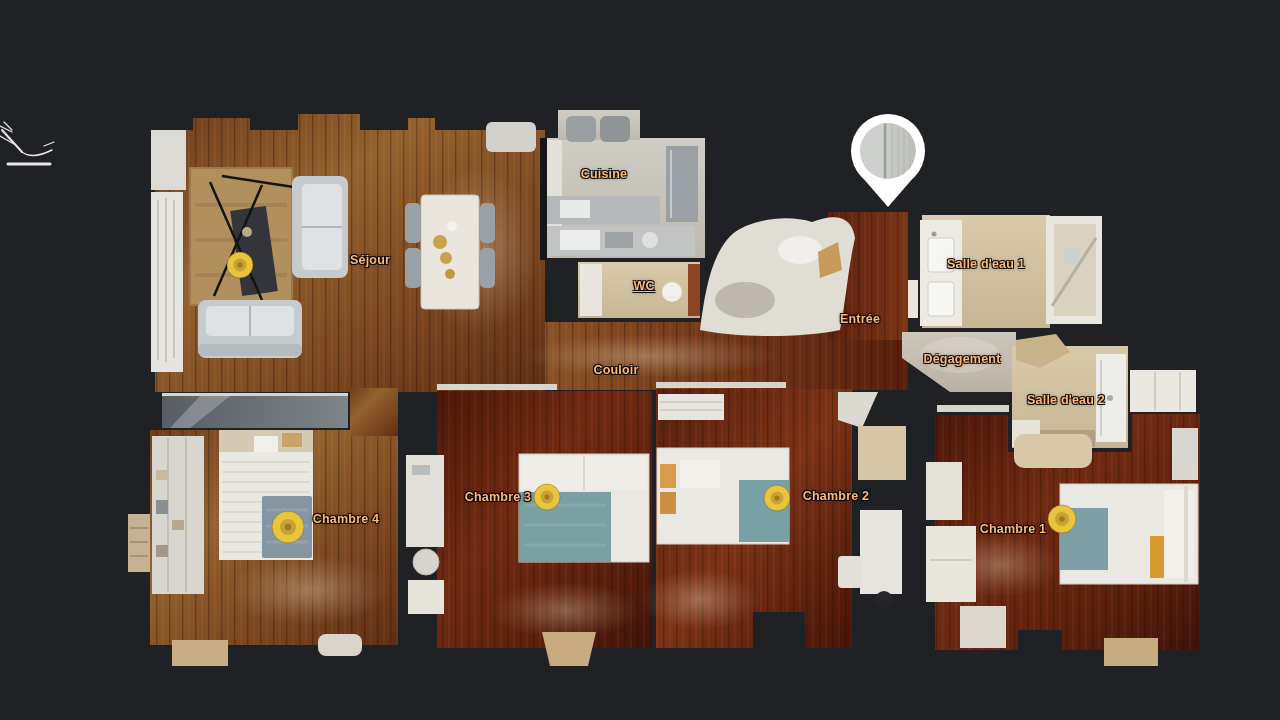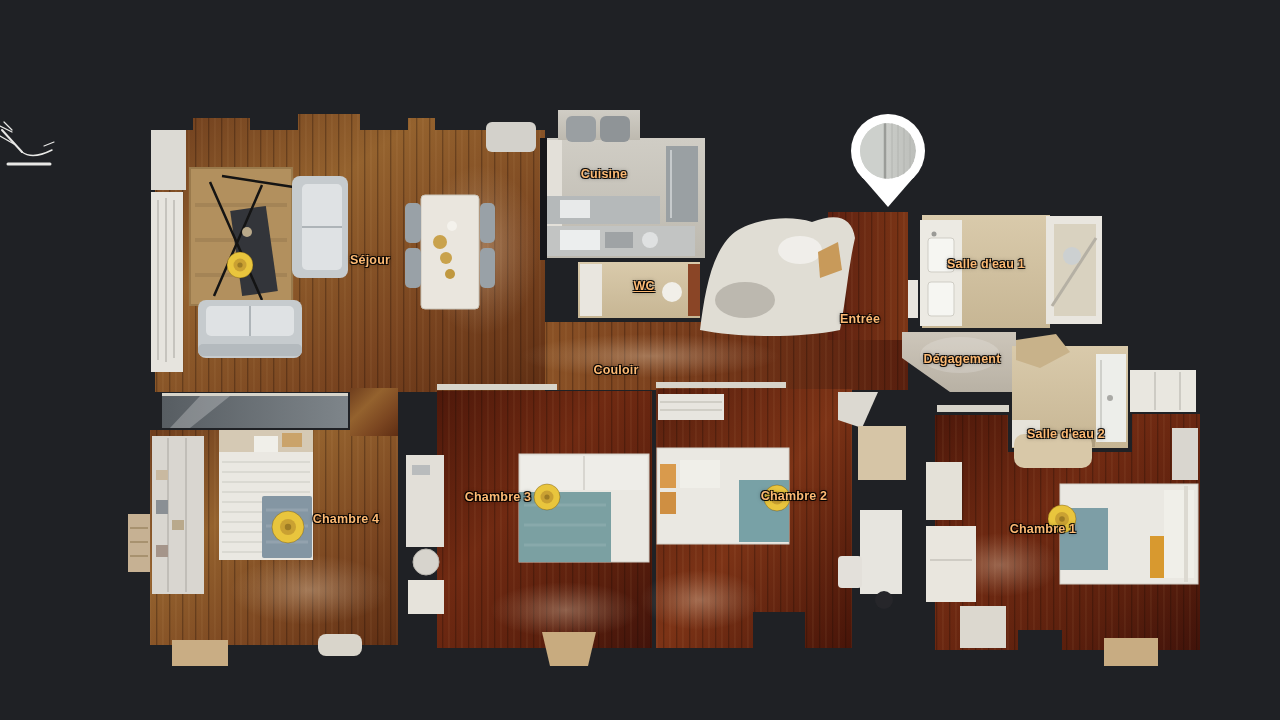--- a/index.html
+++ b/index.html
@@ -362,19 +362,19 @@
 </svg>
 
 <div id="labels-layer">
       <div class="room-label" style="left: 370px; top: 260px;">Séjour</div>
       <div class="room-label" style="left: 604px; top: 174px;">Cuisine</div>
       <div class="room-label" style="left: 644px; top: 286px; text-decoration: underline;">WC</div>
       <div class="room-label" style="left: 616px; top: 346px; margin-top: 24px;">Couloir</div>
       <div class="room-label" style="left: 860px; top: 299px; margin-top: 20px;">Entrée</div>
       <div class="room-label" style="left: 986px; top: 264px;">Salle d'eau 1</div>
       <div class="room-label" style="left: 962px; top: 359px;">Dégagement</div>
-      <div class="room-label" style="left: 1066px; top: 400px; margin-top: 34px;">Salle d'eau 2</div>
+      <div class="room-label" style="left: 1066px; top: 400px;">Salle d'eau 2</div>
       <div class="room-label" style="left: 346px; top: 519px;">Chambre 4</div>
       <div class="room-label" style="left: 498px; top: 497px;">Chambre 3</div>
-      <div class="room-label" style="left: 780px; top: 496px; padding-left: 28px;">Chambre 2</div>
-      <div class="room-label" style="left: 1043px; top: 529px;">Chambre 1</div>
+      <div class="room-label" style="left: 822px; top: 496px; padding-left: 28px;">Chambre 2</div>
+      <div class="room-label" style="left: 1013px; top: 529px;">Chambre 1</div>
     </div>
 </div>
 
 </body></html>

